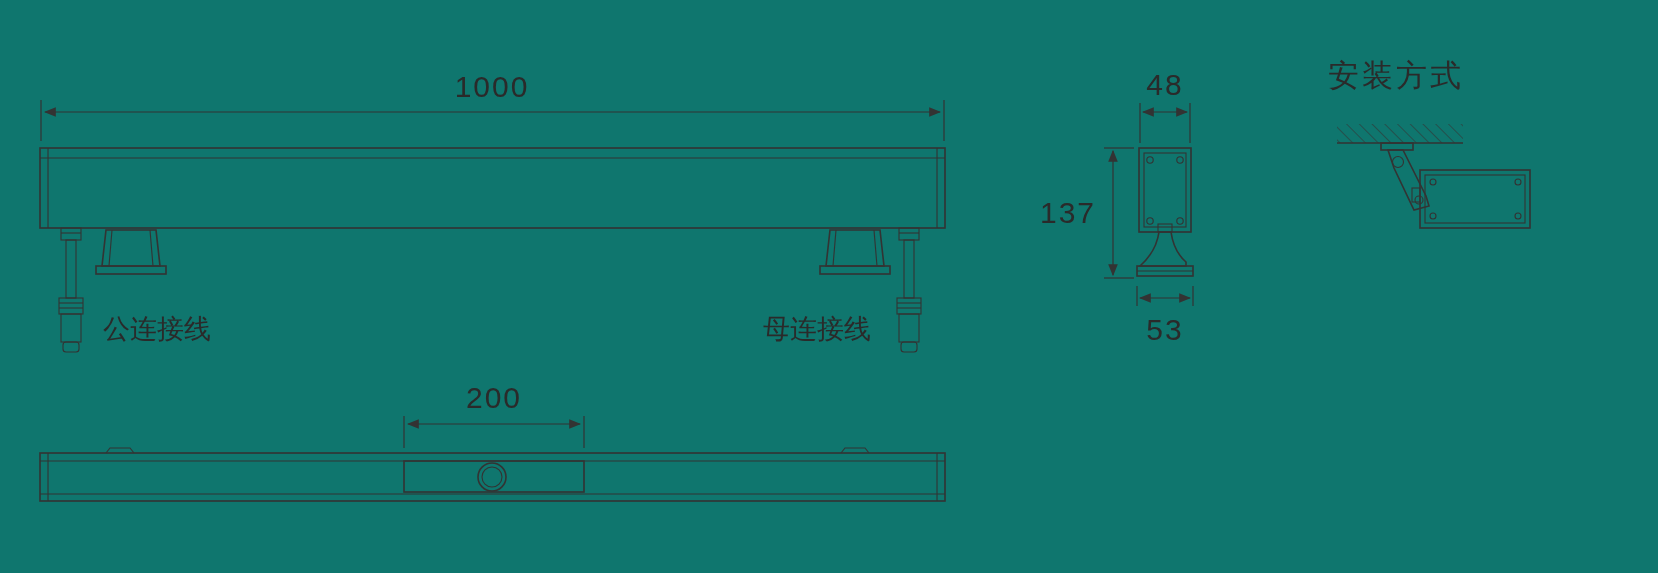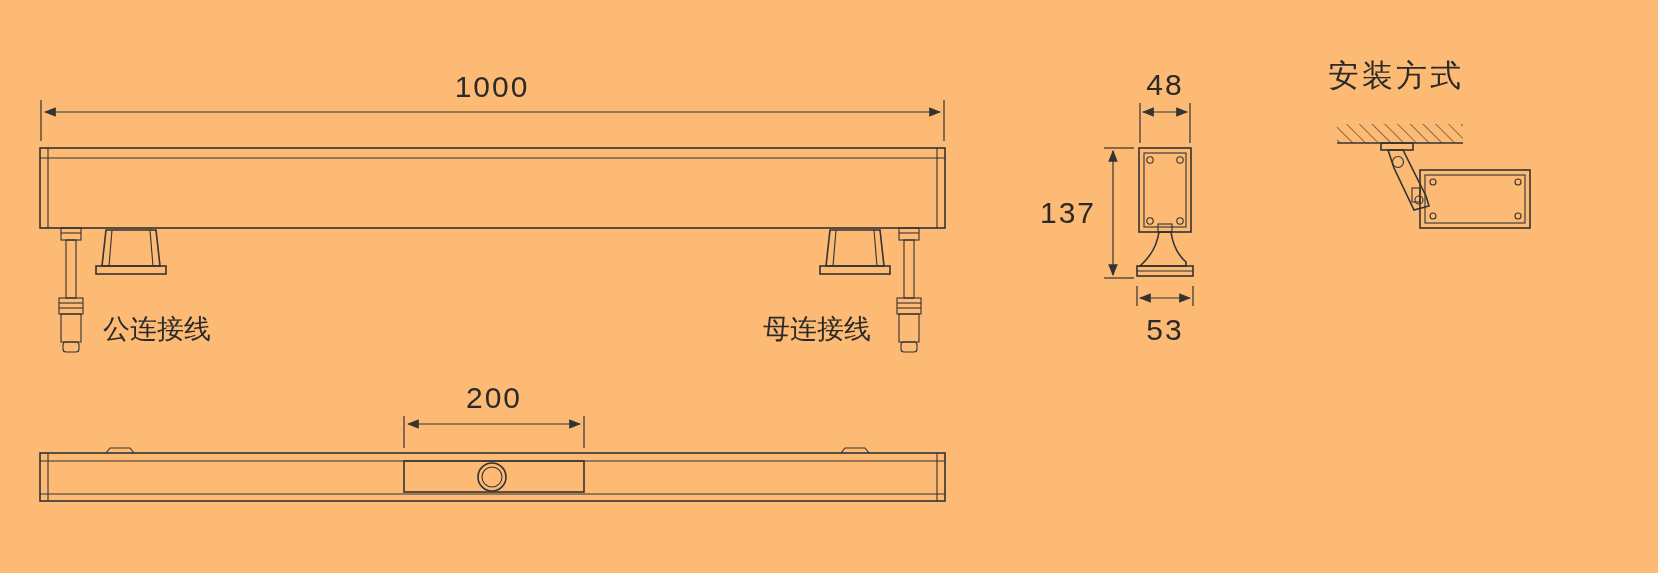--- a/index.html
+++ b/index.html
@@ -4,21 +4,21 @@
 <style>
   html, body {
     margin: 0;
     padding: 0;
     background: #ffffff;
   }
   .canvas {
     position: relative;
     width: 1658px;
     height: 573px;
-    background: #fdba74;
+    background: #0f766e;
     font-family: "Liberation Sans", "DejaVu Sans", sans-serif;
     overflow: hidden;
   }
   svg { display: block; }
   .ln {
     stroke: #333333;
     fill: none;
     stroke-width: 1.6;
     stroke-linecap: butt;
     stroke-linejoin: miter;

